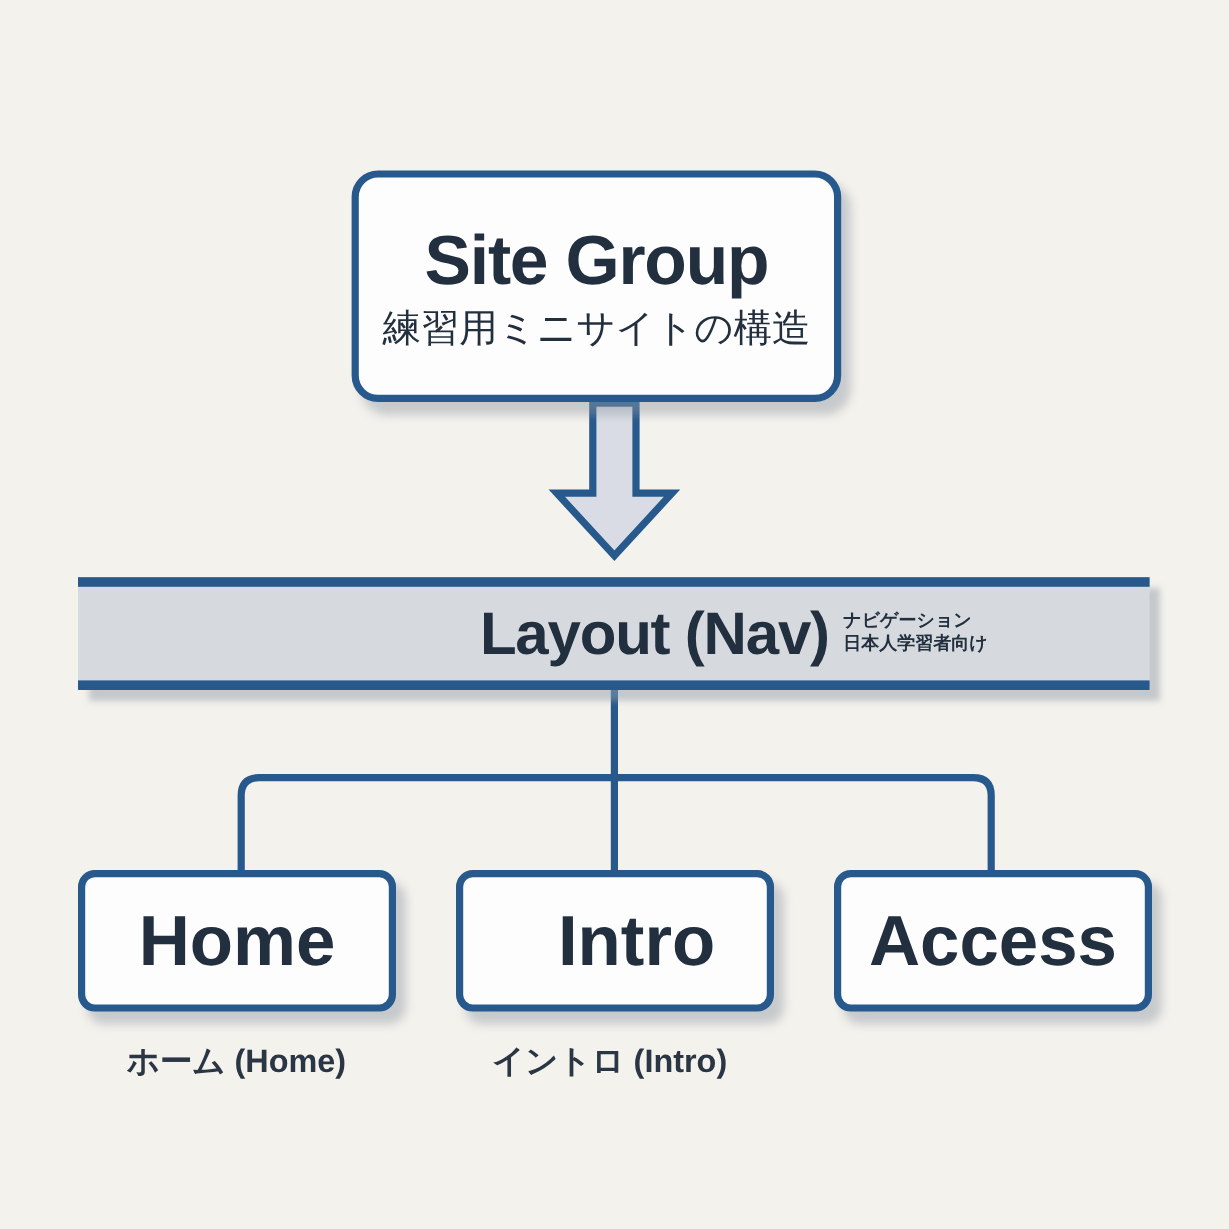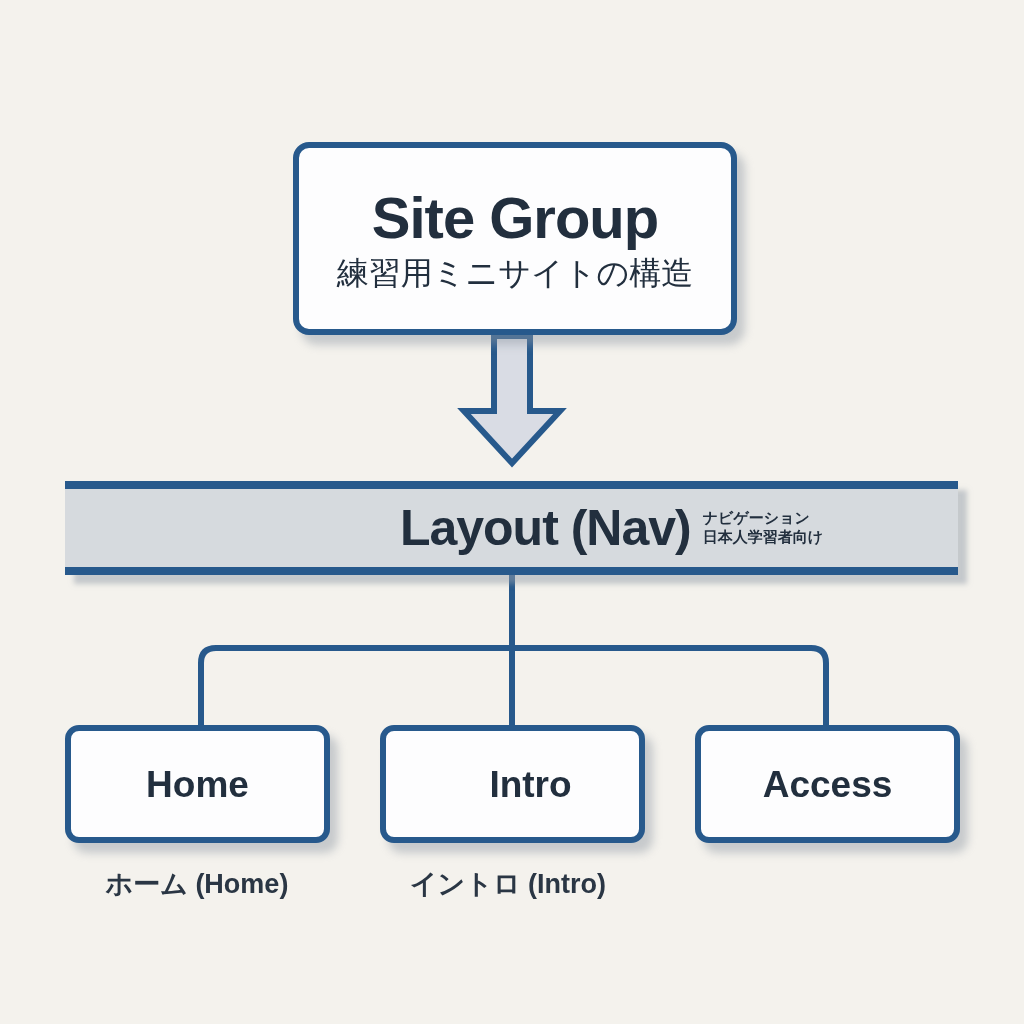--- a/index.html
+++ b/index.html
@@ -17,33 +17,33 @@
     position:absolute;
     box-sizing:border-box;
     background:#fdfdfe;
     border:6px solid #27598c;
     border-radius:16px;
     box-shadow:8px 10px 8px rgba(145,153,165,.45);
     display:flex;flex-direction:column;align-items:center;justify-content:center;
     color:#222f3e;
   }
   .root-node{
-    left:293px;top:142px;width:444px;height:193px;gap:10px;
+    left:293px;top:142px;width:408px;height:193px;gap:10px;border-radius:22px;
   }
   .root-title{
     font-size:58px;font-weight:bold;letter-spacing:-1px;line-height:1;
   }
   .root-subtitle{
     font-size:32px;font-weight:normal;line-height:1;
   }
   .child-node{
     top:725px;width:265px;height:118px;border-radius:14px;
   }
   .child-title{
-    font-size:37px;font-weight:bold;line-height:1;
+    font-size:59px;font-weight:bold;line-height:1;
   }
   #node-home{left:65px;}
   #node-intro{left:380px;padding-left:36px;}
   #node-access{left:695px;}
   
   .nav-bar{
     position:absolute;
     left:65px;top:481px;width:893px;height:94px;
     box-sizing:border-box;
     background:#d6dade;

